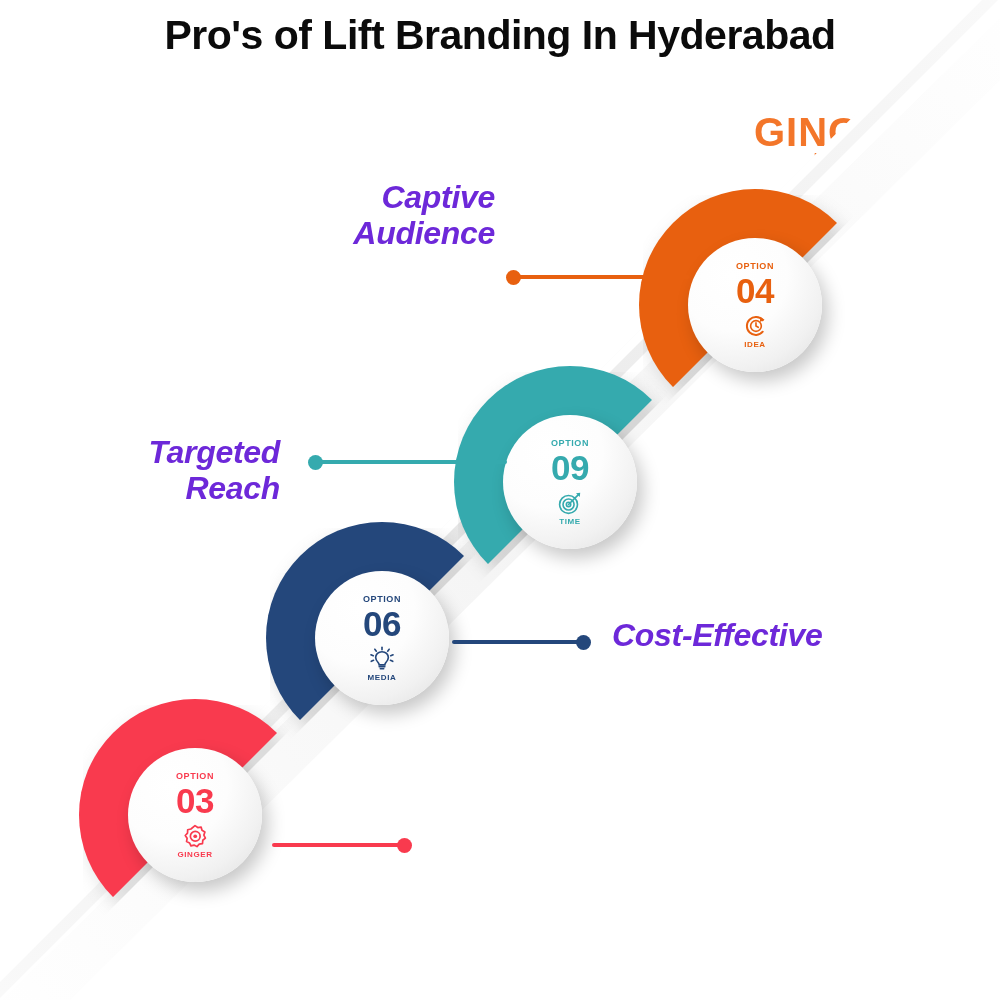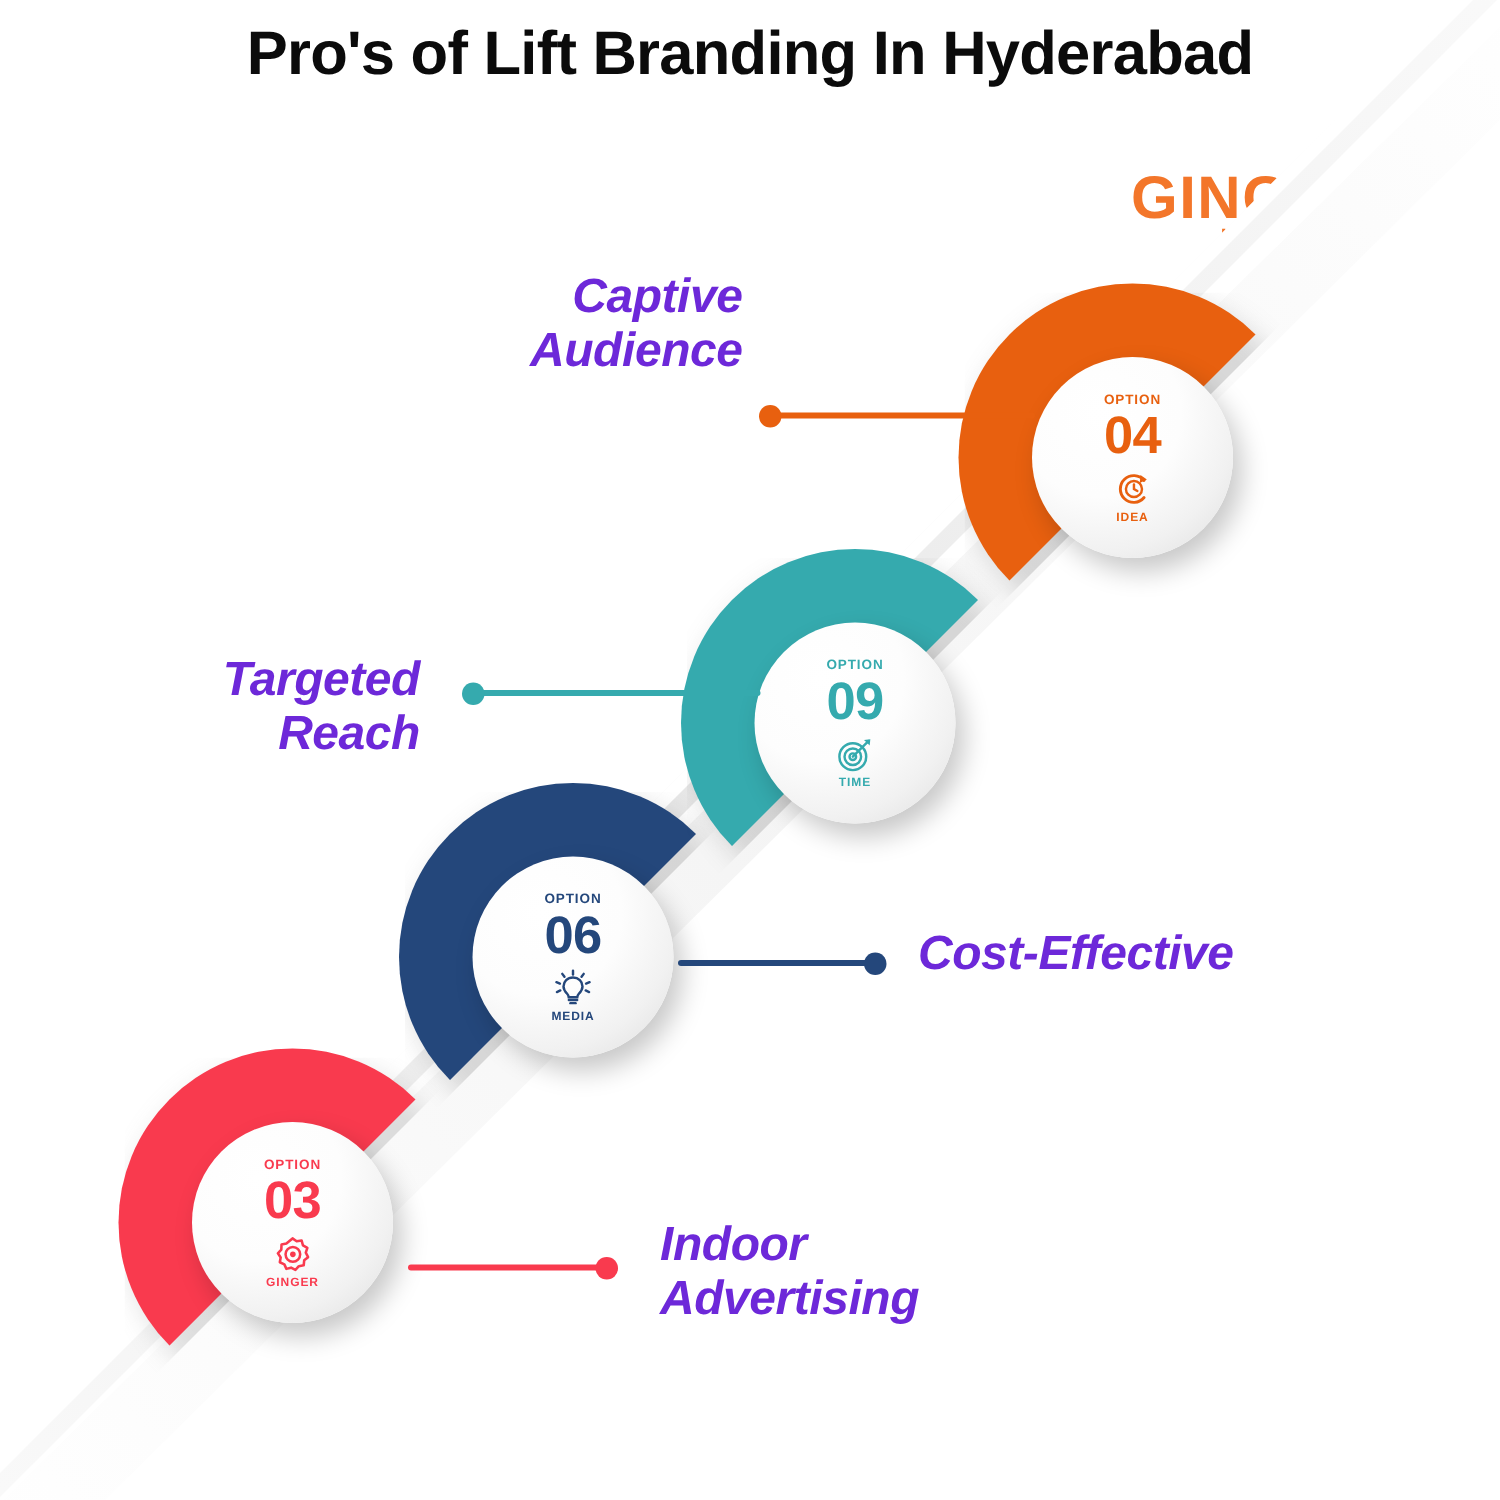--- a/index.html
+++ b/index.html
@@ -237,22 +237,20 @@
           <circle cx="16.3" cy="16.3" r="6.0"></circle>
         </g>
         <circle cx="16.3" cy="16.3" r="2.3" fill="#F93A4E"></circle>
       </svg>
       <div class="sph-label" style="color:#F93A4E;">GINGER</div>
     </div>
   </div>
   <div class="connector" style="left:272px; top:843px; width:136px; background:#F93A4E;">
     <div class="conn-dot" style="right:-4px; background:#F93A4E;"></div>
   </div>
-  <div class="callout left" style="left:440px; top:812px; width:420px;">Indoor
-Advertising</div>
 
   <div class="step" style="left:382px; top:638px;">
     <div class="hd-shadow" style="background:#8c8c8c; clip-path: polygon(0% 0%, 100% 0%, 0% 100%);"></div>
     <div class="halfdisc">
       <div class="hd-inner" style="background:#24477B; clip-path: polygon(-6% -6%, 106% -6%, -6% 106%);"></div>
     </div>
     <div class="sphere">
       <div class="sph-option" style="color:#24477B;">OPTION</div>
       <div class="sph-num" style="color:#24477B;">06</div>
       <svg class="sph-icon" viewBox="0 0 32 32">

